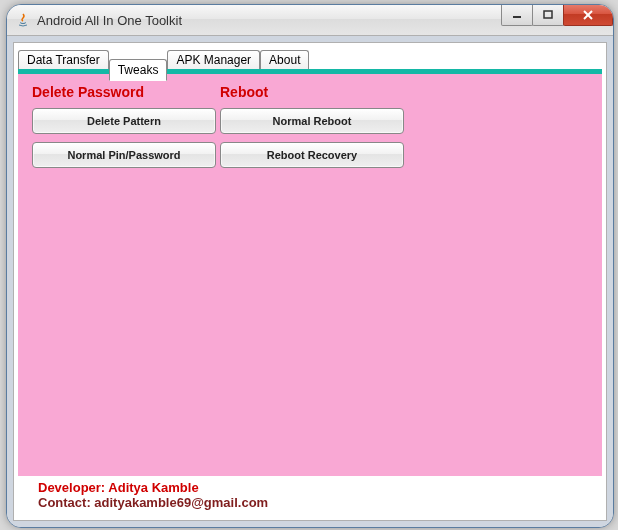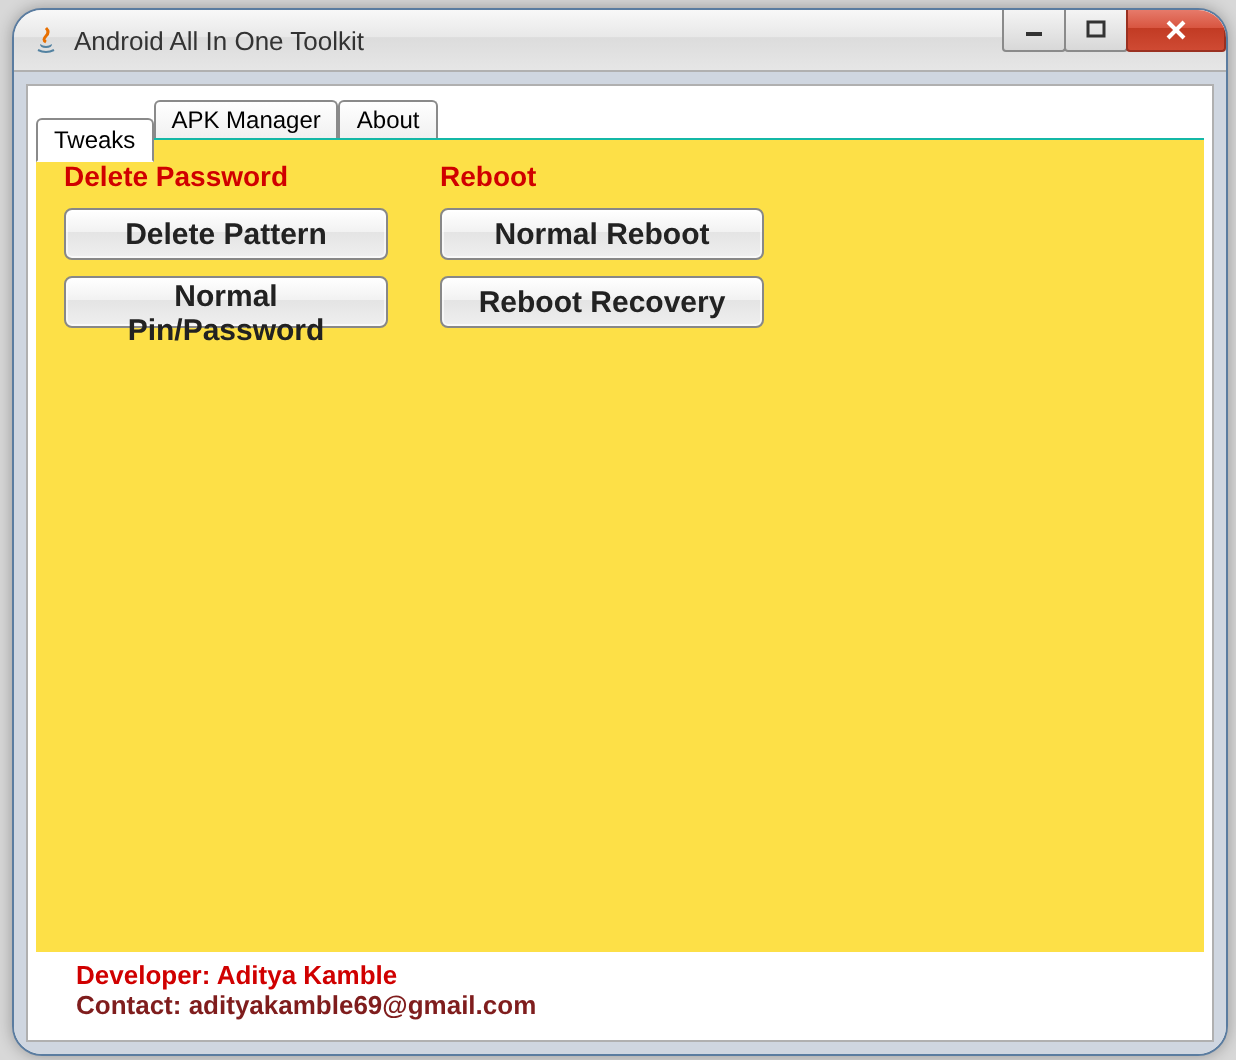--- a/index.html
+++ b/index.html
@@ -107,47 +107,47 @@
   .tab.active {
     background: #ffffff;
     top: 11px;
     padding-top: 3px;
     padding-bottom: 3px;
     z-index: 2;
     border-bottom: 1px solid #ffffff;
   }
   .tab-content {
     flex: 1;
-    border-top: 1px solid #14b8a6;
+    border-top: 5px solid #14b8a6;
     margin: 0 4px 0 4px;
-    background: #fde047;
+    background: #f9a8d4;
     position: relative;
     padding: 10px 14px;
   }
   .columns {
     display: flex;
     gap: 20px;
   }
   .col {
     width: 168px;
   }
   .section-header {
     color: #d00000;
     font-weight: bold;
     font-size: 14px;
     margin-bottom: 8px;
   }
   .swing-btn {
-    width: 162px;
+    width: 184px;
     height: 26px;
     border: 1px solid #888;
     border-radius: 4px;
     background: linear-gradient(to bottom, #ffffff 0%, #f2f2f2 45%, #e4e4e4 46%, #efefef 100%);
     font-family: inherit;
-    font-size: 15px;
+    font-size: 11px;
     font-weight: bold;
     color: #222;
     margin-bottom: 8px;
     cursor: pointer;
     box-shadow: inset 0 0 0 1px rgba(255,255,255,0.6);
   }
   .footer {
     display: flex;
     justify-content: space-around;
     padding: 4px 20px 6px 20px;
@@ -191,20 +191,21 @@
             <line x1="10" y1="2" x2="2" y2="10" stroke="#fff" stroke-width="2"></line>
           </svg>
       </div>
     </div>
   </div>
 
   <div class="client">
     <div class="inner-panel">
 
       <div class="tabstrip">
+        <div class="tab">Data Transfer</div>
         <div class="tab active">Tweaks</div>
         <div class="tab">APK Manager</div>
         <div class="tab">About</div>
       </div>
 
       <div class="tab-content">
         <div class="columns">
           <div class="col">
             <div class="section-header">Delete Password</div>
             <button class="swing-btn">Delete Pattern</button>

